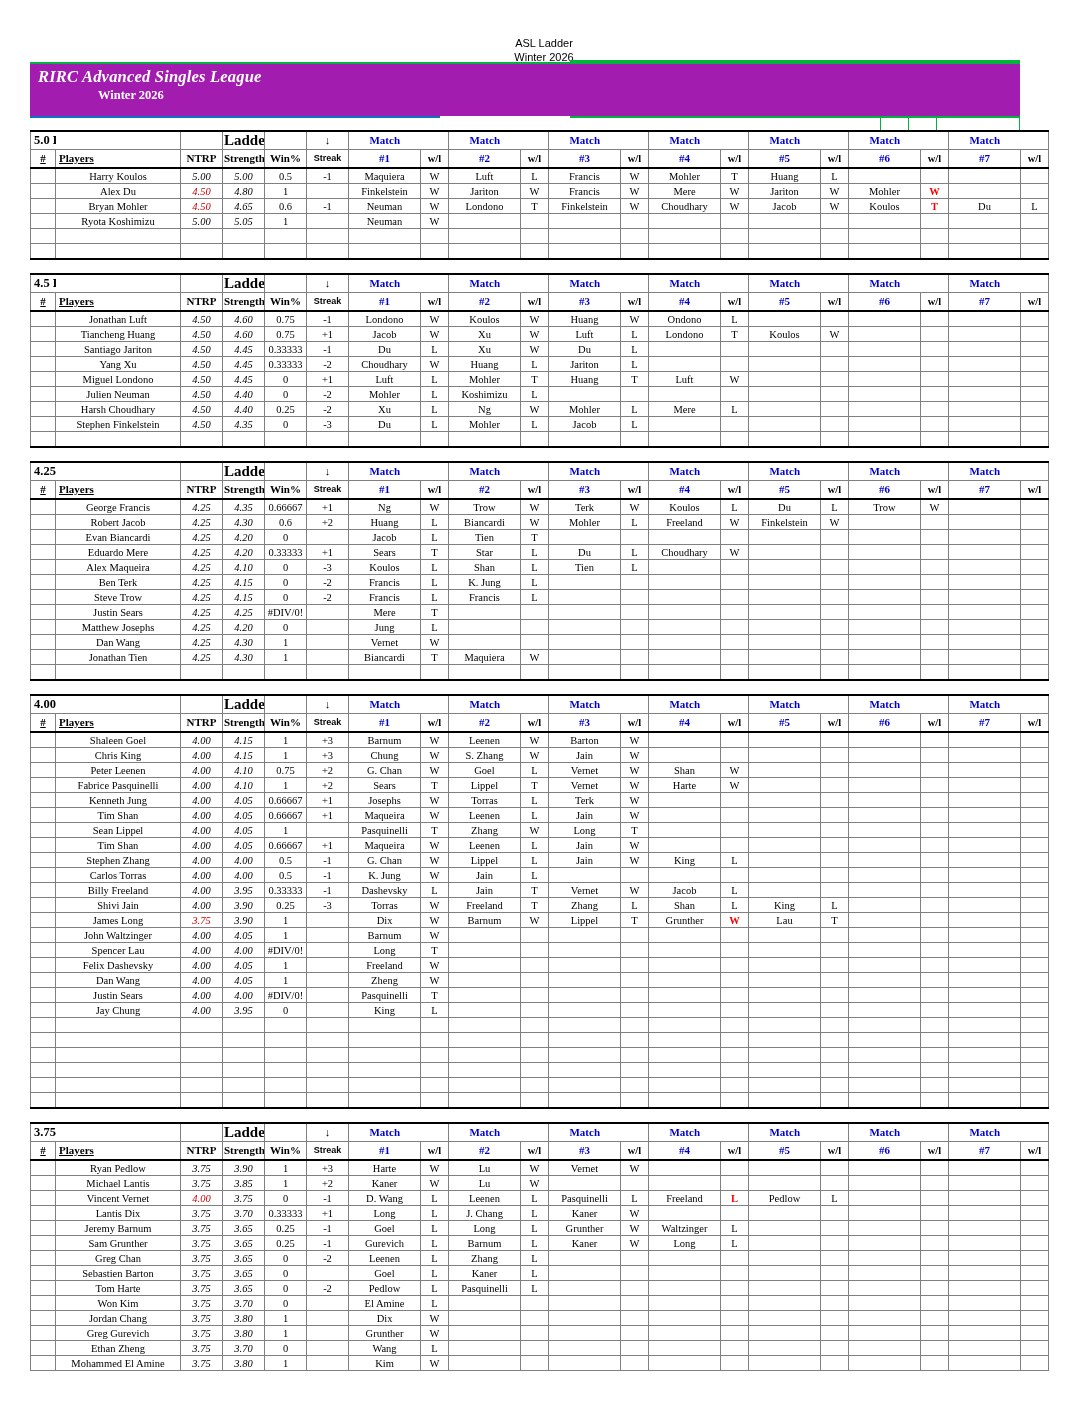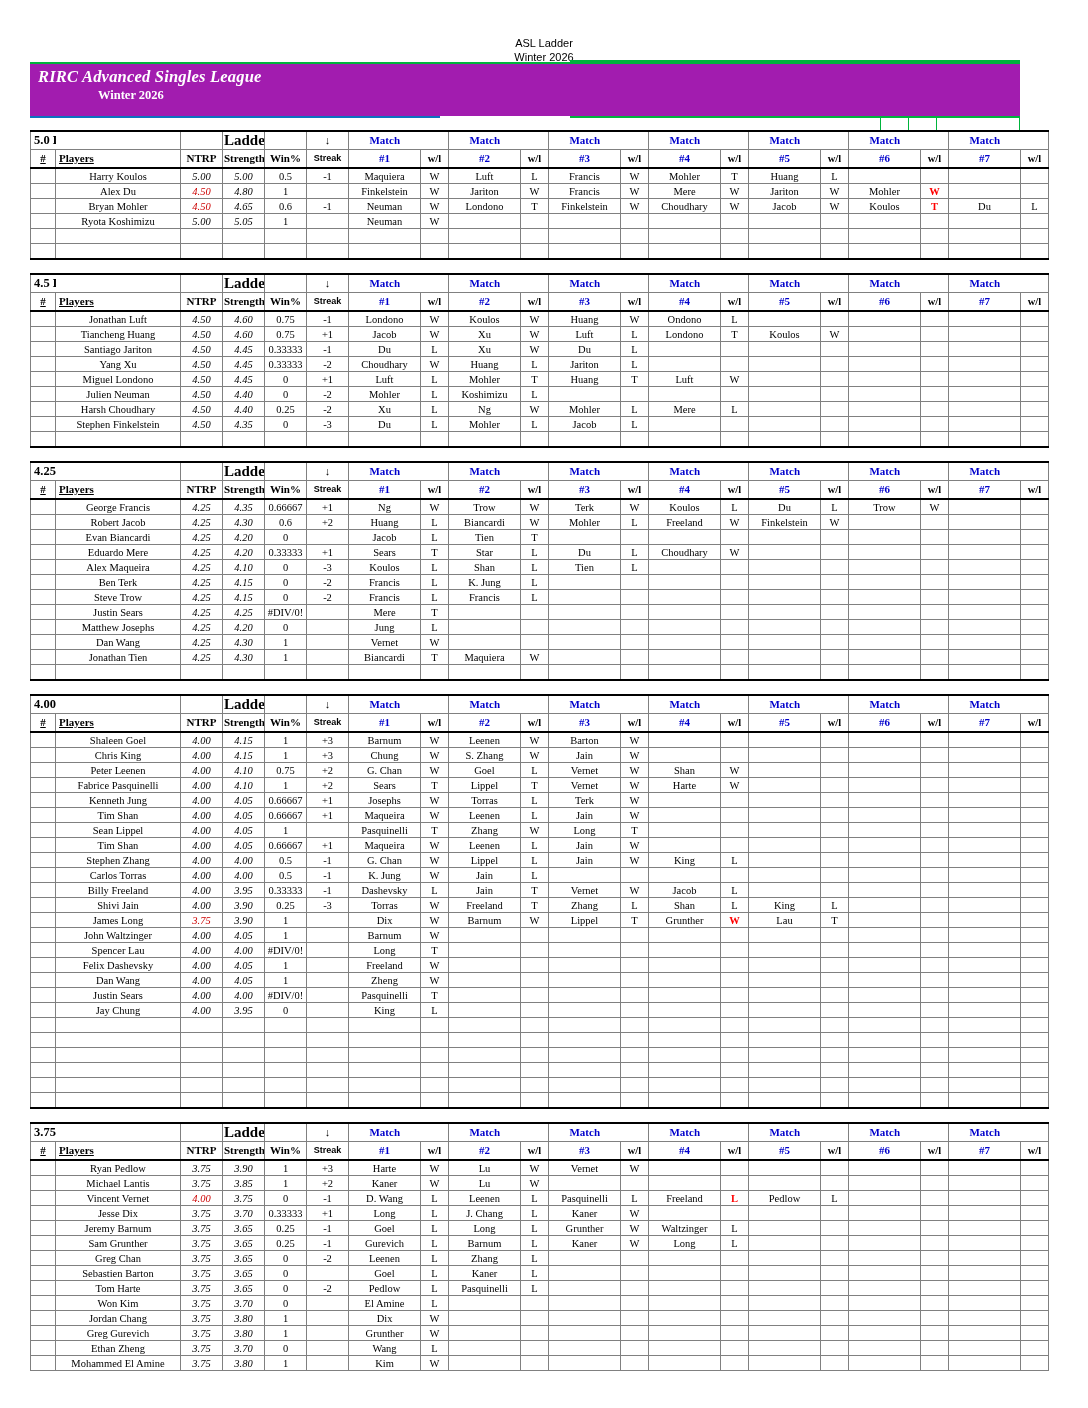--- a/index.html
+++ b/index.html
@@ -1713,21 +1713,21 @@
           <td class="res red">L</td>
           <td class="opp">Pedlow</td>
           <td class="res">L</td>
           <td class="opp"></td>
           <td class="res"></td>
           <td class="opp"></td>
           <td class="res"></td>
         </tr>
         <tr>
           <td class="idx"></td>
-          <td class="player">Jesse Dix</td>
+          <td class="player">Lantis Dix</td>
           <td class="num">3.75</td>
           <td class="num">3.70</td>
           <td>0.33333</td>
           <td>+1</td>
           <td class="opp">Long</td>
           <td class="res">L</td>
           <td class="opp">J. Chang</td>
           <td class="res">L</td>
           <td class="opp">Kaner</td>
           <td class="res">W</td>

